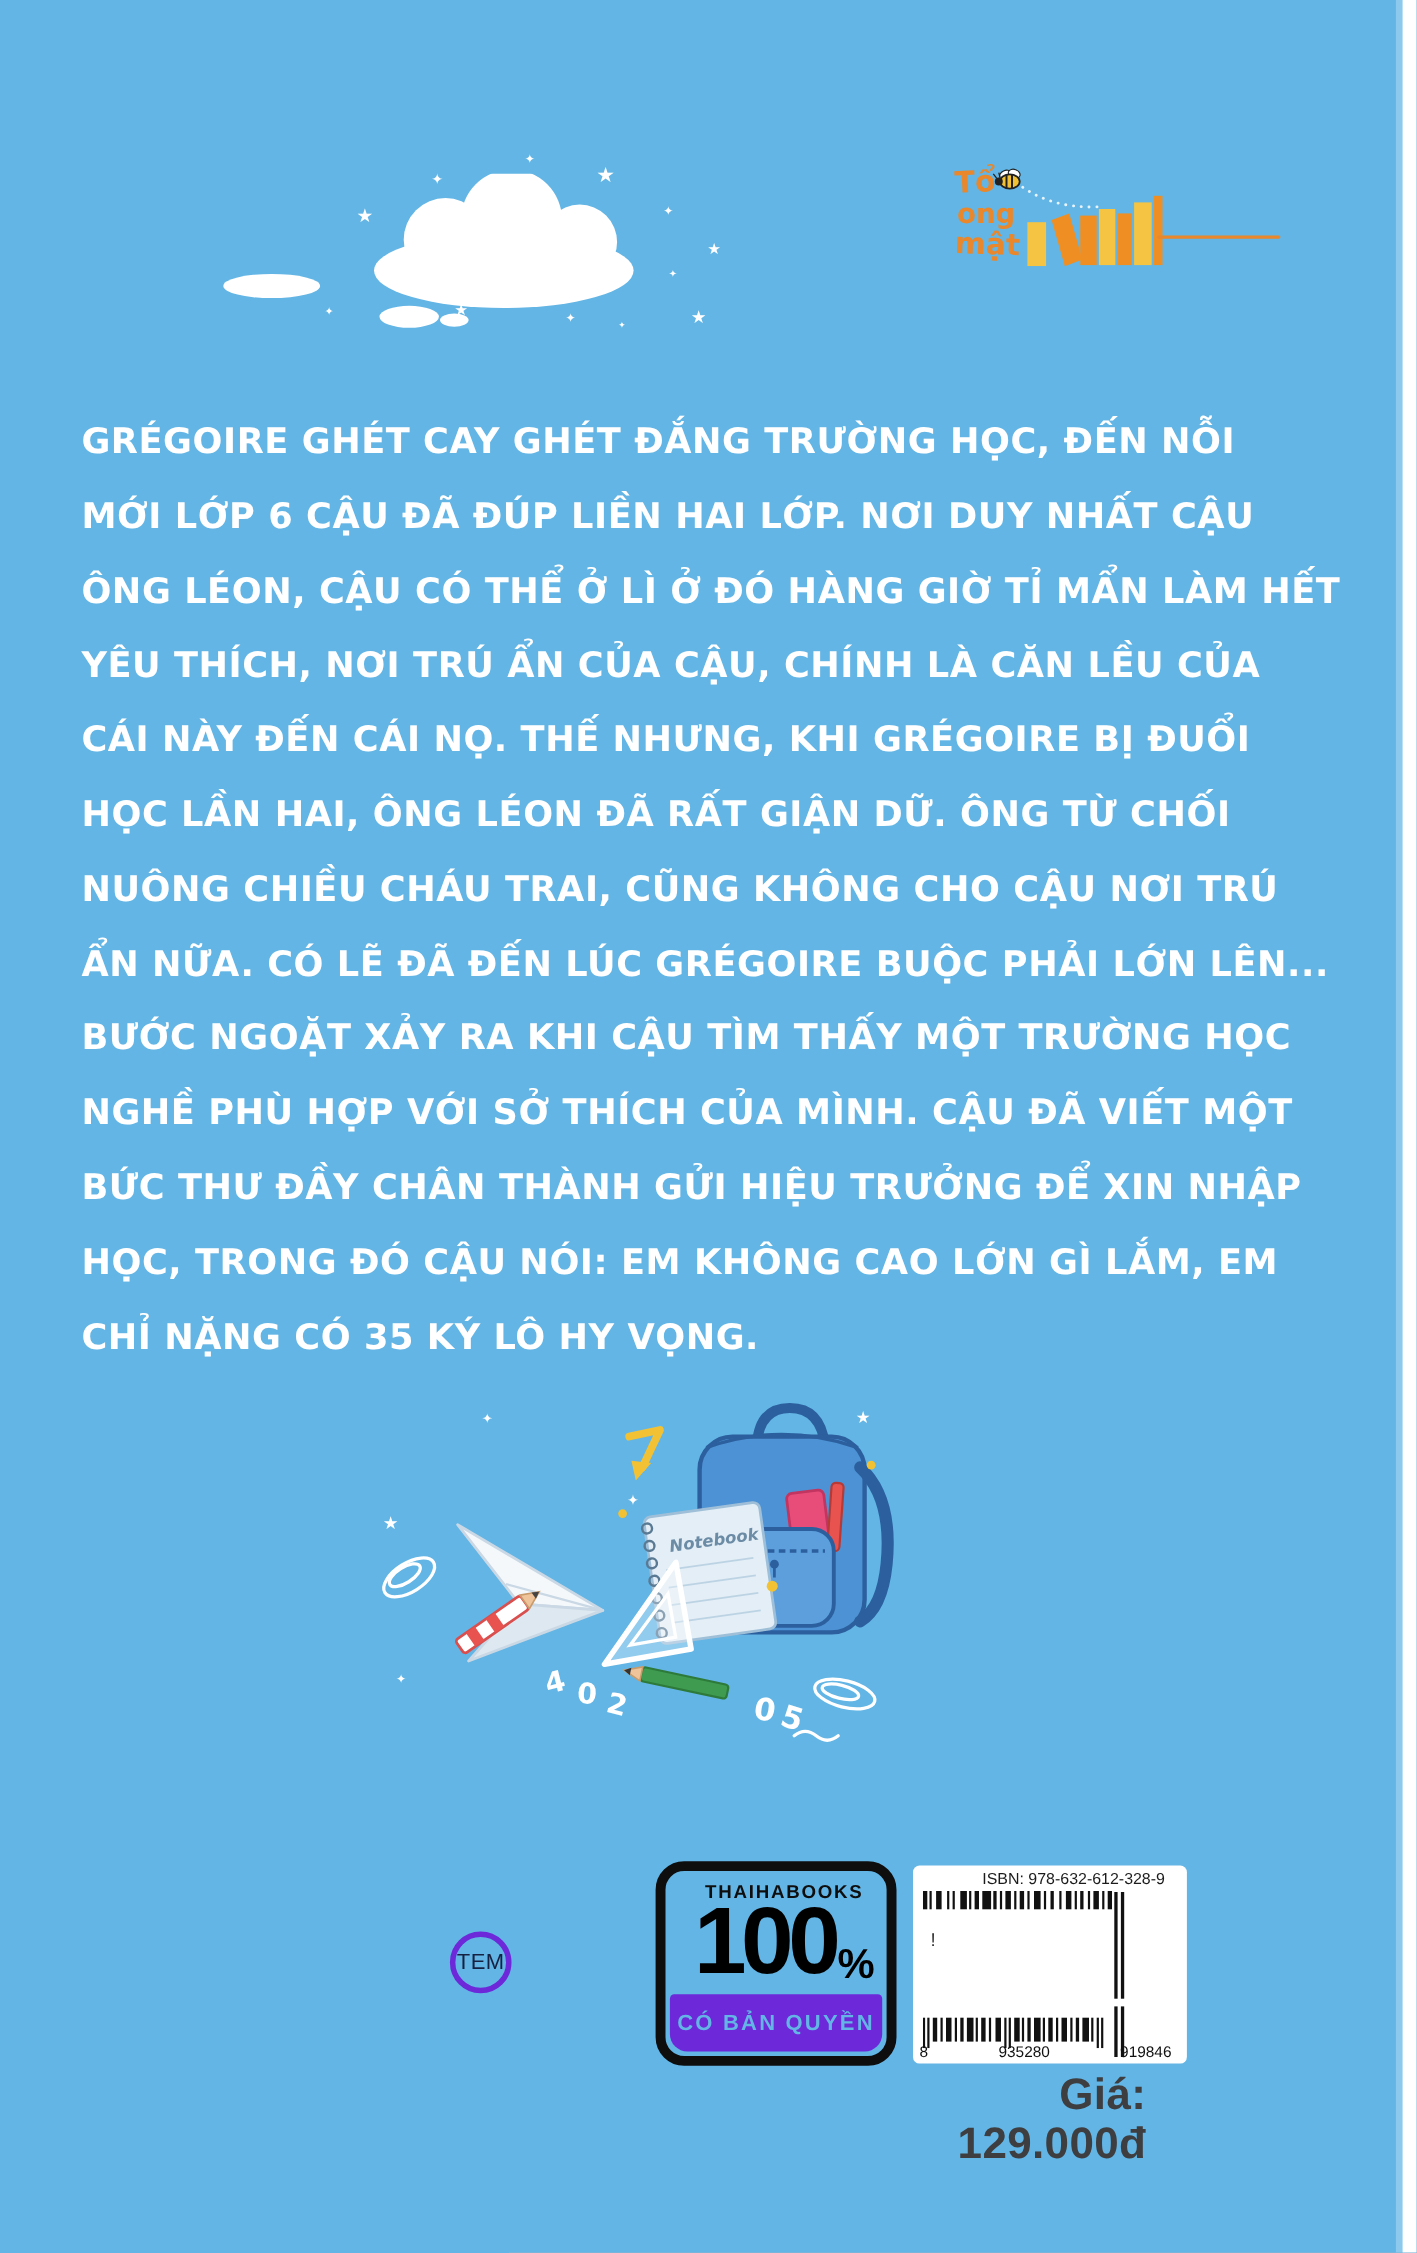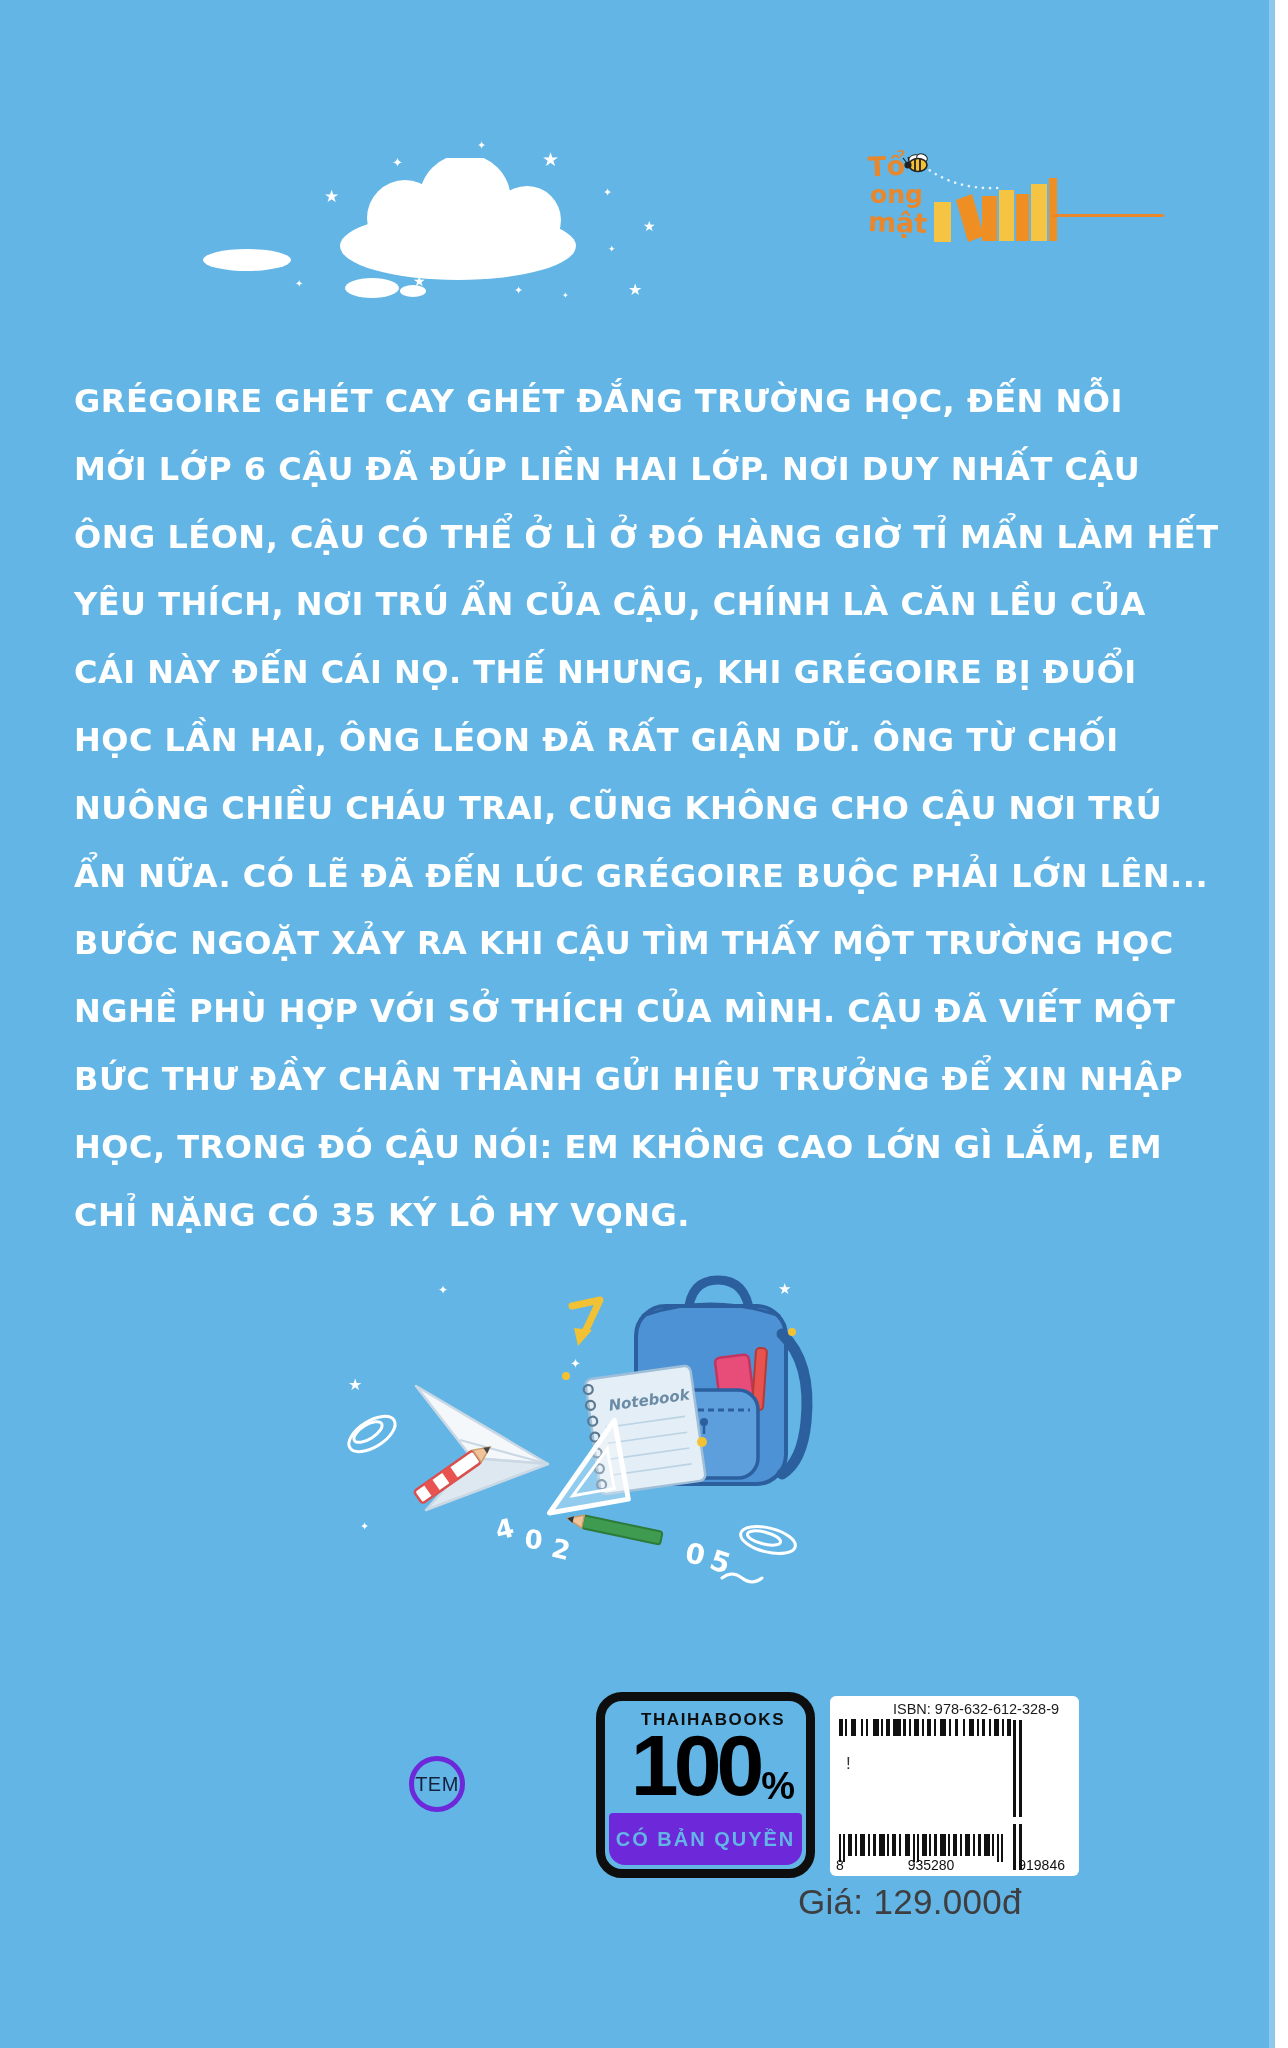--- a/index.html
+++ b/index.html
@@ -72,22 +72,22 @@
   .barcode-label .bars-bottom{position:absolute;left:9px;top:138px;}
   .guards{position:absolute;width:10px;}
   .guards .g{position:absolute;top:0;width:3px;height:100%;background:#111;}
   .guards .g:nth-child(2){left:6px;}
   .guards.g-top{left:183px;top:24px;height:97px;}
   .guards.g-bot{left:183px;top:128px;height:46px;}
   .bang{position:absolute;left:16px;top:58px;font-size:17px;color:#333;}
   .digits{position:absolute;left:6px;right:14px;bottom:3px;display:flex;justify-content:space-between;
     font-size:14px;font-weight:500;color:#111;}
   .price{
-    position:absolute;left:798px;top:1882px;width:244px;text-align:left;
-    color:#3E3E40;font-size:35px;font-weight:400;letter-spacing:.3px;
+    position:absolute;left:798px;top:1882px;width:244px;text-align:right;
+    color:#3E3E40;font-size:40px;font-weight:700;letter-spacing:.3px;
   }
 </style>
 </head>
 <body>
 
 <div class="page">
 
   <div class="edge-shade"></div>
   <div class="edge-white"></div>
 

